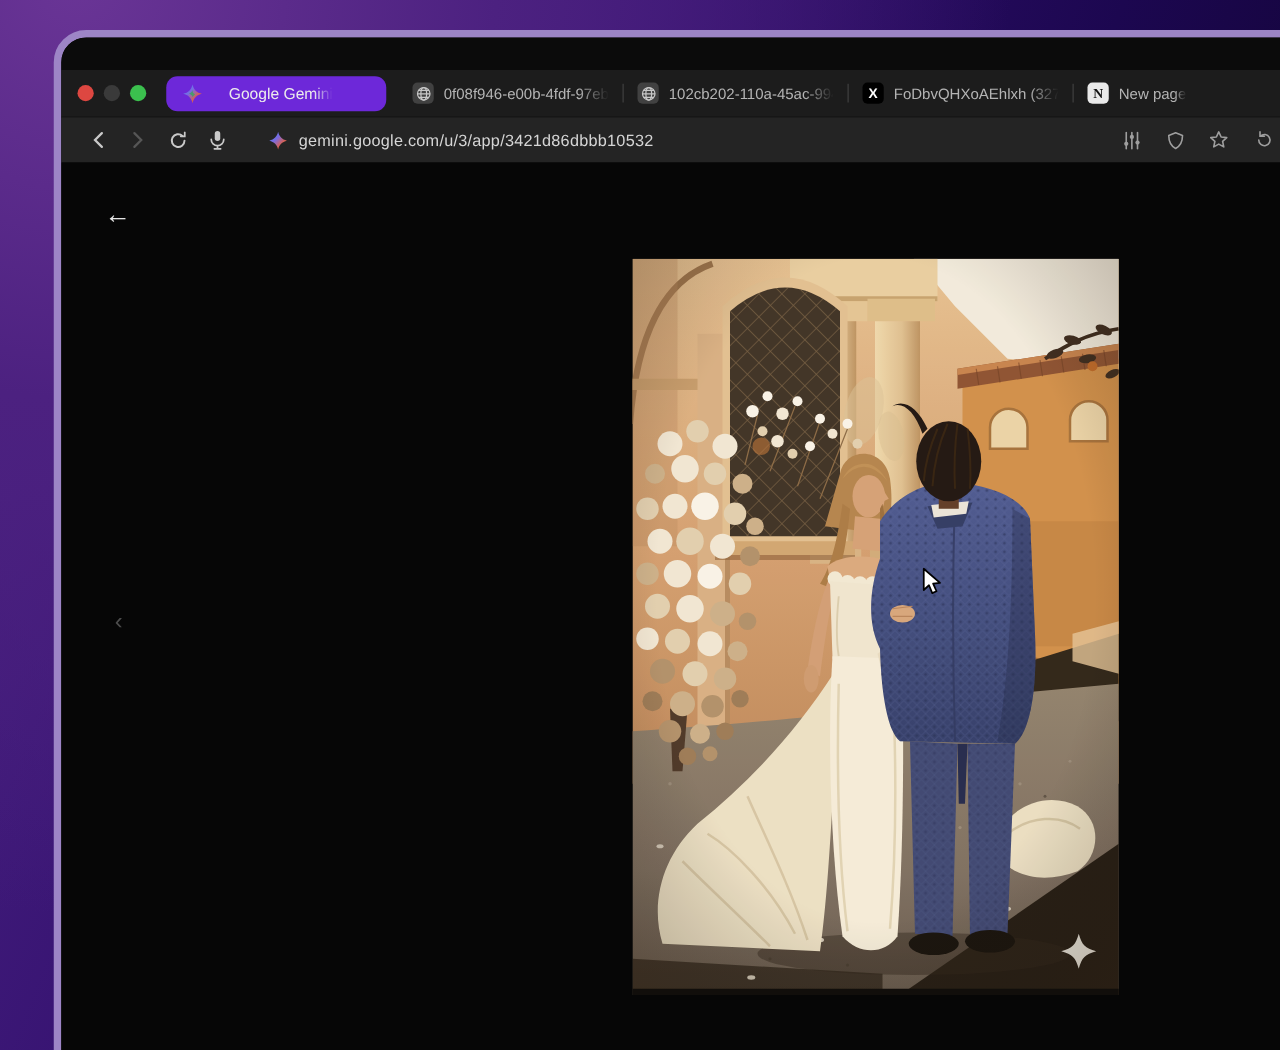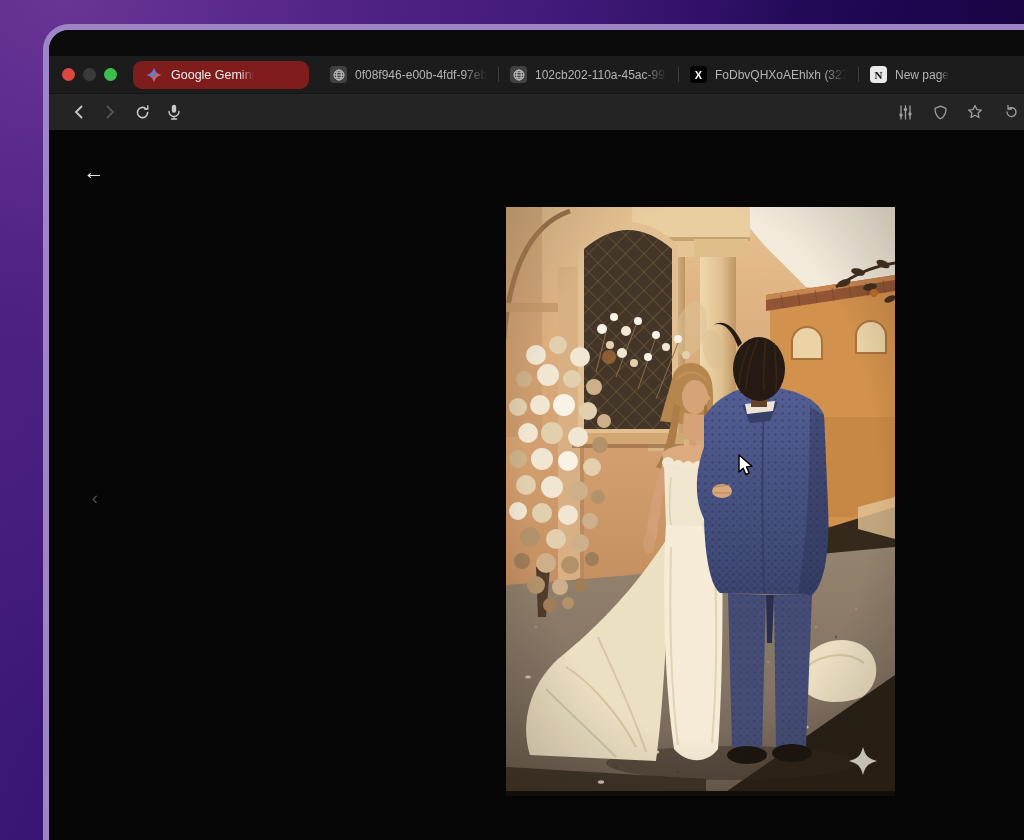--- a/index.html
+++ b/index.html
@@ -21,22 +21,22 @@
 
   
   .tab-bar { height:37px; background:#1c1c1c; display:flex; align-items:center;
     padding-left:13px; }
   .traffic-lights { display:flex; gap:8px; margin-right:16px; }
   .light { width:13px; height:13px; border-radius:50%; }
   .light.close { background:#dd4741; }
   .light.min   { background:#3a3a3a; }
   .light.max   { background:#3bc04e; }
 
-  .tab-active { height:28px; width:176px; background:#7f1d1d; border-radius:9px;
-    display:flex; align-items:center; gap:9px; padding:0 13px; margin-right:10px;
+  .tab-active { height:28px; width:176px; background:#6d28d9; border-radius:9px;
+    display:flex; align-items:center; gap:21px; padding:0 13px; margin-right:10px;
     color:#ececec; font-size:12.5px; flex:none; }
   .tab { display:flex; align-items:center; gap:8px; padding:0 11px; height:28px;
     color:#b4b4b4; font-size:12px; flex:none; white-space:nowrap; }
   .tab-label { overflow:hidden; max-width:132px;
     -webkit-mask-image:linear-gradient(90deg,#000 82%,transparent 100%);
             mask-image:linear-gradient(90deg,#000 82%,transparent 100%); }
   .tab-divider { width:1px; height:15px; background:#3e3e3e; flex:none; }
   .chip { width:17px; height:17px; border-radius:4px; flex:none;
     display:flex; align-items:center; justify-content:center; }
   .chip.globe  { background:#414141; }
@@ -154,20 +154,26 @@
           <path d="M12.8 0.8 V4 H9.6" stroke-width="1.4"></path>
       </svg>
     </span>
     <span class="nav-btn">
       <svg width="12" height="16" viewBox="0 0 12 16" fill="none" stroke="#c9c9c9" stroke-width="1.4" stroke-linecap="round">
         <rect x="3.8" y="0.8" width="4.4" height="8" rx="2.2" fill="#c9c9c9" stroke="none"></rect>
         <path d="M1 7.5 a5 5 0 0 0 10 0 M6 12.5 V15 M3.5 15 h5"></path>
       </svg>
     </span>
 
+    <div class="url-box">
+      <svg width="15" height="15" viewBox="0 0 16 16">
+        <path d="M8 0.5 C8.9 4.6 11.4 7.1 15.5 8 C11.4 8.9 8.9 11.4 8 15.5 C7.1 11.4 4.6 8.9 0.5 8 C4.6 7.1 7.1 4.6 8 0.5 Z" fill="url(#gf)"></path>
+      </svg>
+      <span>gemini.google.com/u/3/app/3421d86dbbb10532</span>
+    </div>
 
     <div class="tool-right">
       <span class="nav-btn">
         <svg width="15" height="15" viewBox="0 0 15 15" fill="none" stroke="#9e9e9e" stroke-width="1.3" stroke-linecap="round">
           <path d="M3 1 v13 M7.5 1 v13 M12 1 v13"></path>
           <circle cx="3" cy="10" r="1.7" fill="#9e9e9e" stroke="none"></circle>
           <circle cx="7.5" cy="4.5" r="1.7" fill="#9e9e9e" stroke="none"></circle>
           <circle cx="12" cy="9" r="1.7" fill="#9e9e9e" stroke="none"></circle>
         </svg>
       </span>

